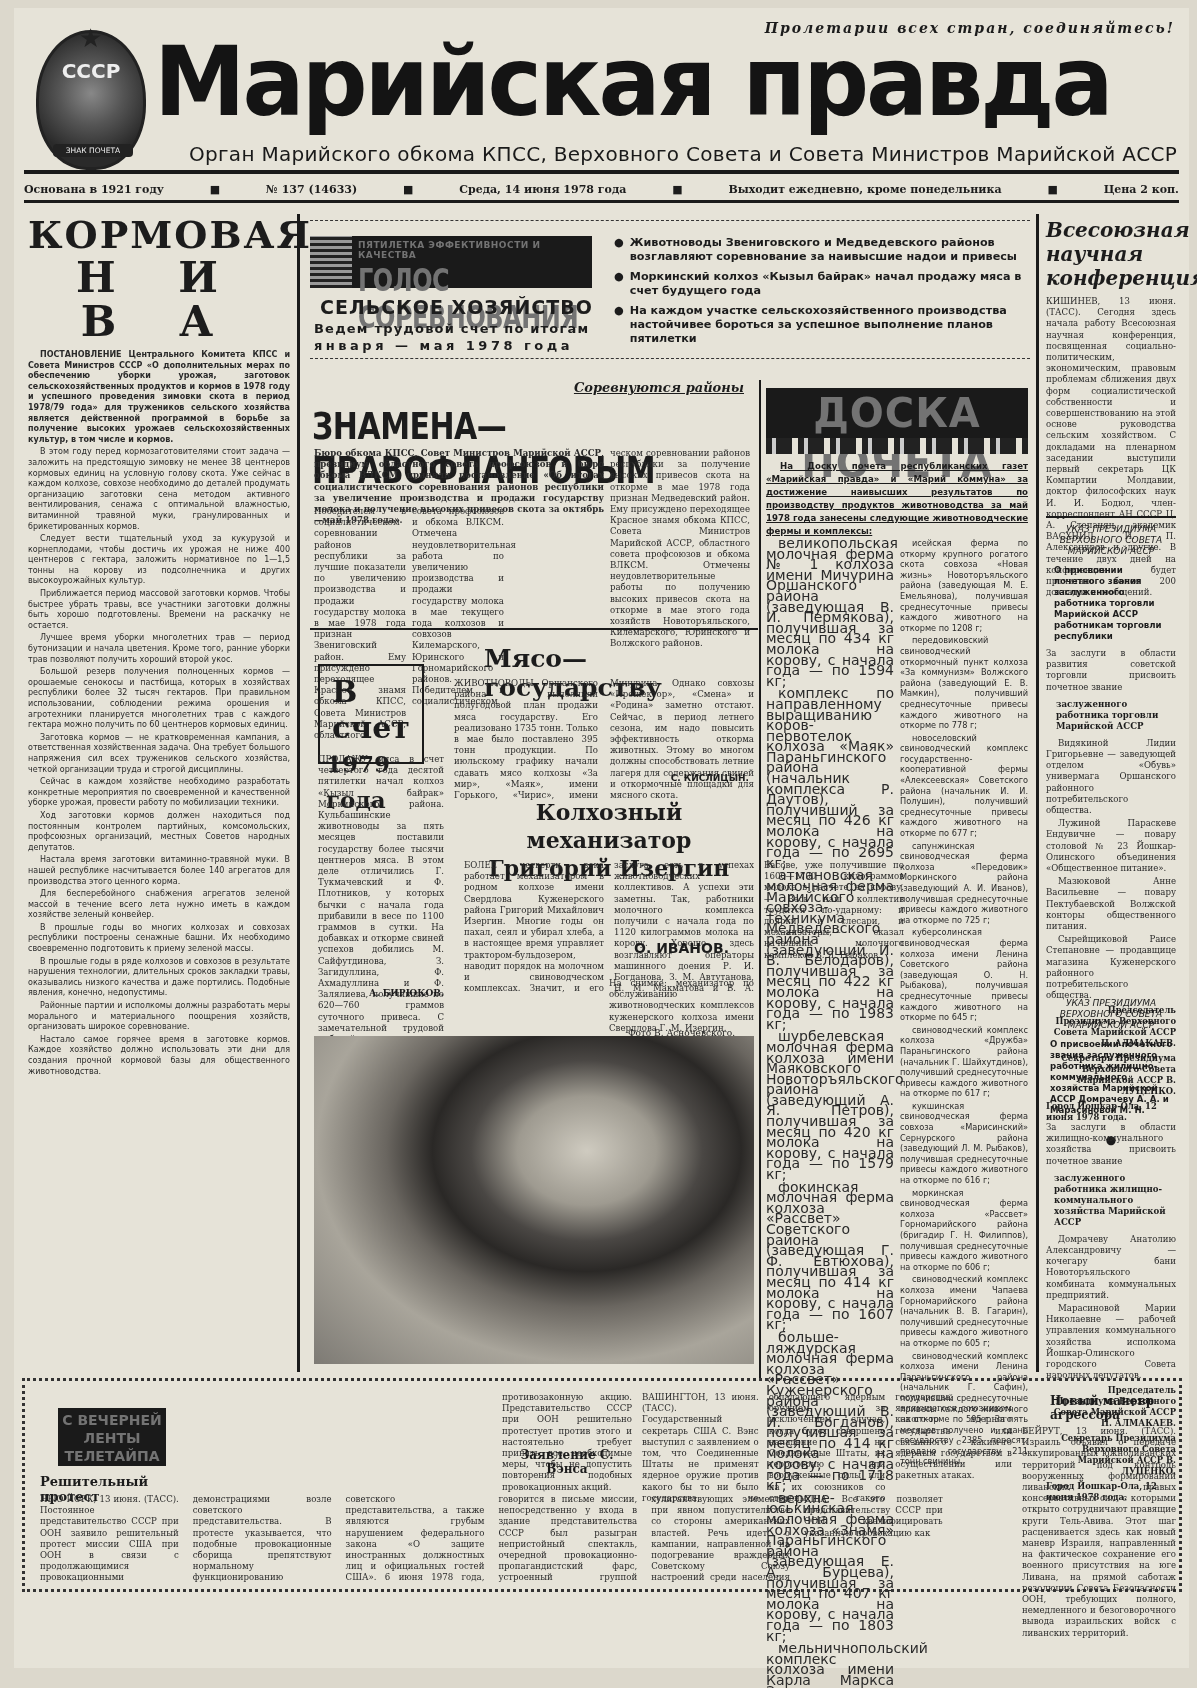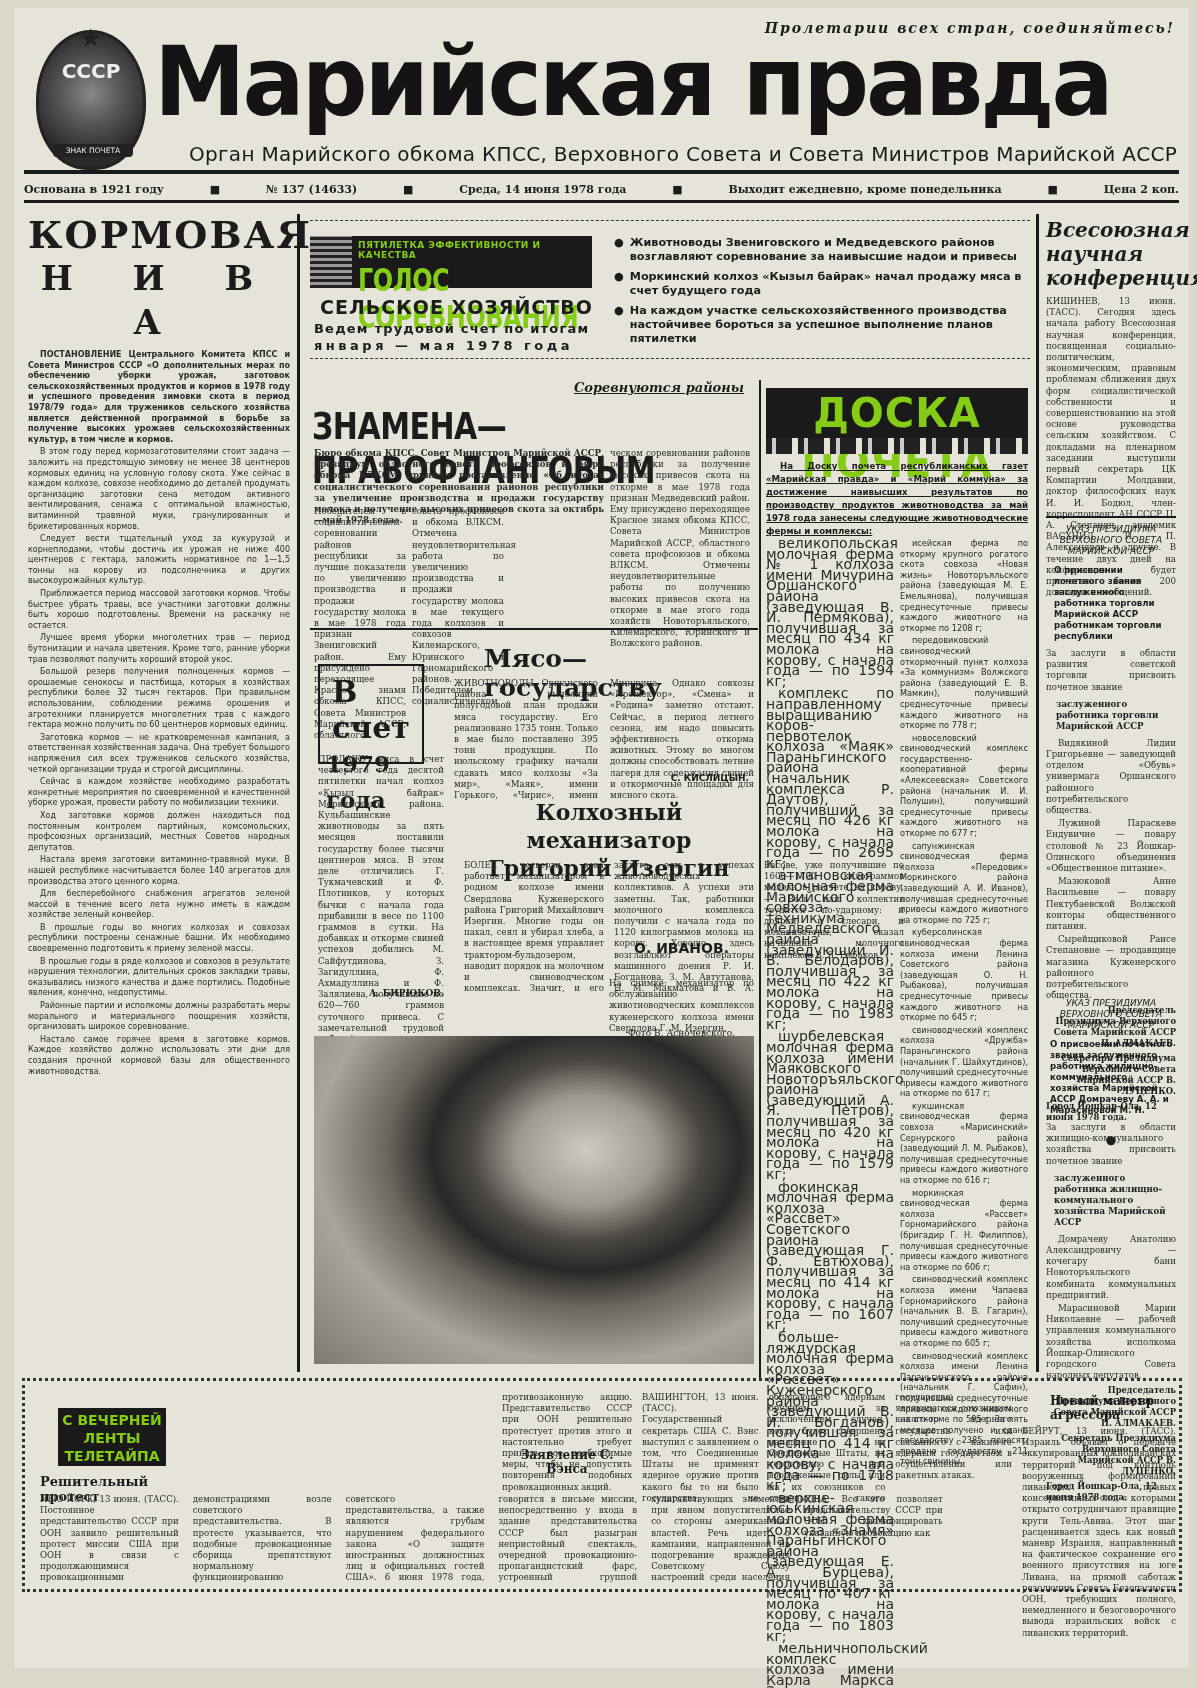--- a/index.html
+++ b/index.html
@@ -11,21 +11,21 @@
 .txt p{text-indent:12px;margin-bottom:2px}
 .sans{font-family:"DejaVu Sans",sans-serif}
 .bold{font-weight:bold}
 .rule{position:absolute;background:#1a1a1a}
 .hdr-title{position:absolute;left:140px;top:24px;font-family:"DejaVu Sans",sans-serif;font-weight:900;font-size:92px;letter-spacing:-3px;line-height:100px;color:#141414;transform:scaleY(1.05)}
 .emblem{position:absolute;left:22px;top:22px;width:110px;height:140px;border-radius:50% 50% 46% 46%;background:radial-gradient(circle at 50% 45%,#888 0,#555 35%,#2a2a2a 70%);border:3px solid #222}
 .emblem .cccp{position:absolute;top:26px;left:0;width:100%;text-align:center;color:#eee;font-family:"DejaVu Sans",sans-serif;font-weight:bold;font-size:20px}
 .emblem .znak{position:absolute;bottom:10px;left:14px;width:80px;text-align:center;color:#eee;font-size:7.5px;font-family:"DejaVu Sans",sans-serif;background:#222;border-radius:4px;padding:2px 0}
 .emblem .star{position:absolute;top:-10px;left:40px;font-size:26px;color:#222}
 .box{position:absolute;border:2px solid #1a1a1a}
-.darkbox{position:absolute;background:#1a1a1a;color:#84cc16}
+.darkbox{position:absolute;background:#1a1a1a;color:#737373}
 .dashed{position:absolute;border-top:1.5px dashed #333}
 .photo{position:absolute;background:radial-gradient(ellipse at 62% 35%,#cfcbc0 0,#9e9a90 18%,#4a4744 30%,#2a2826 40%,#6a6660 52%,#a9a59b 70%,#7d7a74 100%)}
 .teletype-border{position:absolute;border:3px dotted #333}
 .italic{font-style:italic}
 </style>
 </head>
 <body>
 
 <div class="page">
 
@@ -46,21 +46,21 @@
     <span>Среда, 14 июня 1978 года</span>
     <span>■</span>
     <span>Выходит ежедневно, кроме понедельника</span>
     <span>■</span>
     <span>Цена 2 коп.</span>
   </div>
   <div class="rule" style="left:10px;top:192px;width:1155px;height:3px"></div>
 
   <div class="abs" style="left:14px;top:206px;width:262px">
     <div style="font-size:38px;font-weight:bold;letter-spacing:2px;text-align:center;line-height:42px">КОРМОВАЯ</div>
-    <div style="font-size:34px;font-weight:bold;letter-spacing:24px;text-align:center;line-height:44px">Н И В А</div>
+    <div style="font-size:42px;font-weight:bold;letter-spacing:24px;text-align:center;line-height:44px">Н И В А</div>
     <div class="txt sans" style="margin-top:6px;font-size:8px;line-height:10.6px">
       <p class="bold">ПОСТАНОВЛЕНИЕ Центрального Комитета КПСС и Совета Министров СССР «О дополнительных мерах по обеспечению уборки урожая, заготовок сельскохозяйственных продуктов и кормов в 1978 году и успешного проведения зимовки скота в период 1978/79 года» для тружеников сельского хозяйства является действенной программой в борьбе за получение высоких урожаев сельскохозяйственных культур, в том числе и кормов.</p>
       <p>В этом году перед кормозаготовителями стоит задача — заложить на предстоящую зимовку не менее 38 центнеров кормовых единиц на условную голову скота. Уже сейчас в каждом колхозе, совхозе необходимо до деталей продумать организацию заготовки сена методом активного вентилирования, сенажа с оптимальной влажностью, витаминной травяной муки, гранулированных и брикетированных кормов.</p>
       <p>Следует вести тщательный уход за кукурузой и корнеплодами, чтобы достичь их урожая не ниже 400 центнеров с гектара, заложить нормативное по 1—1,5 тонны на корову из подсолнечника и других высокоурожайных культур.</p>
       <p>Приближается период массовой заготовки кормов. Чтобы быстрее убрать травы, все участники заготовки должны быть хорошо подготовлены. Времени на раскачку не остается.</p>
       <p>Лучшее время уборки многолетних трав — период бутонизации и начала цветения. Кроме того, ранние уборки трав позволяют получить хороший второй укос.</p>
       <p>Большой резерв получения полноценных кормов — орошаемые сенокосы и пастбища, которых в хозяйствах республики более 32 тысяч гектаров. При правильном использовании, соблюдении режима орошения и агротехники планируется многолетних трав с каждого гектара можно получить по 60 центнеров кормовых единиц.</p>
       <p>Заготовка кормов — не кратковременная кампания, а ответственная хозяйственная задача. Она требует большого напряжения сил всех тружеников сельского хозяйства, четкой организации труда и строгой дисциплины.</p>
       <p>Сейчас в каждом хозяйстве необходимо разработать конкретные мероприятия по своевременной и качественной уборке урожая, провести работу по мобилизации техники.</p>
       <p>Ход заготовки кормов должен находиться под постоянным контролем партийных, комсомольских, профсоюзных организаций, местных Советов народных депутатов.</p>

